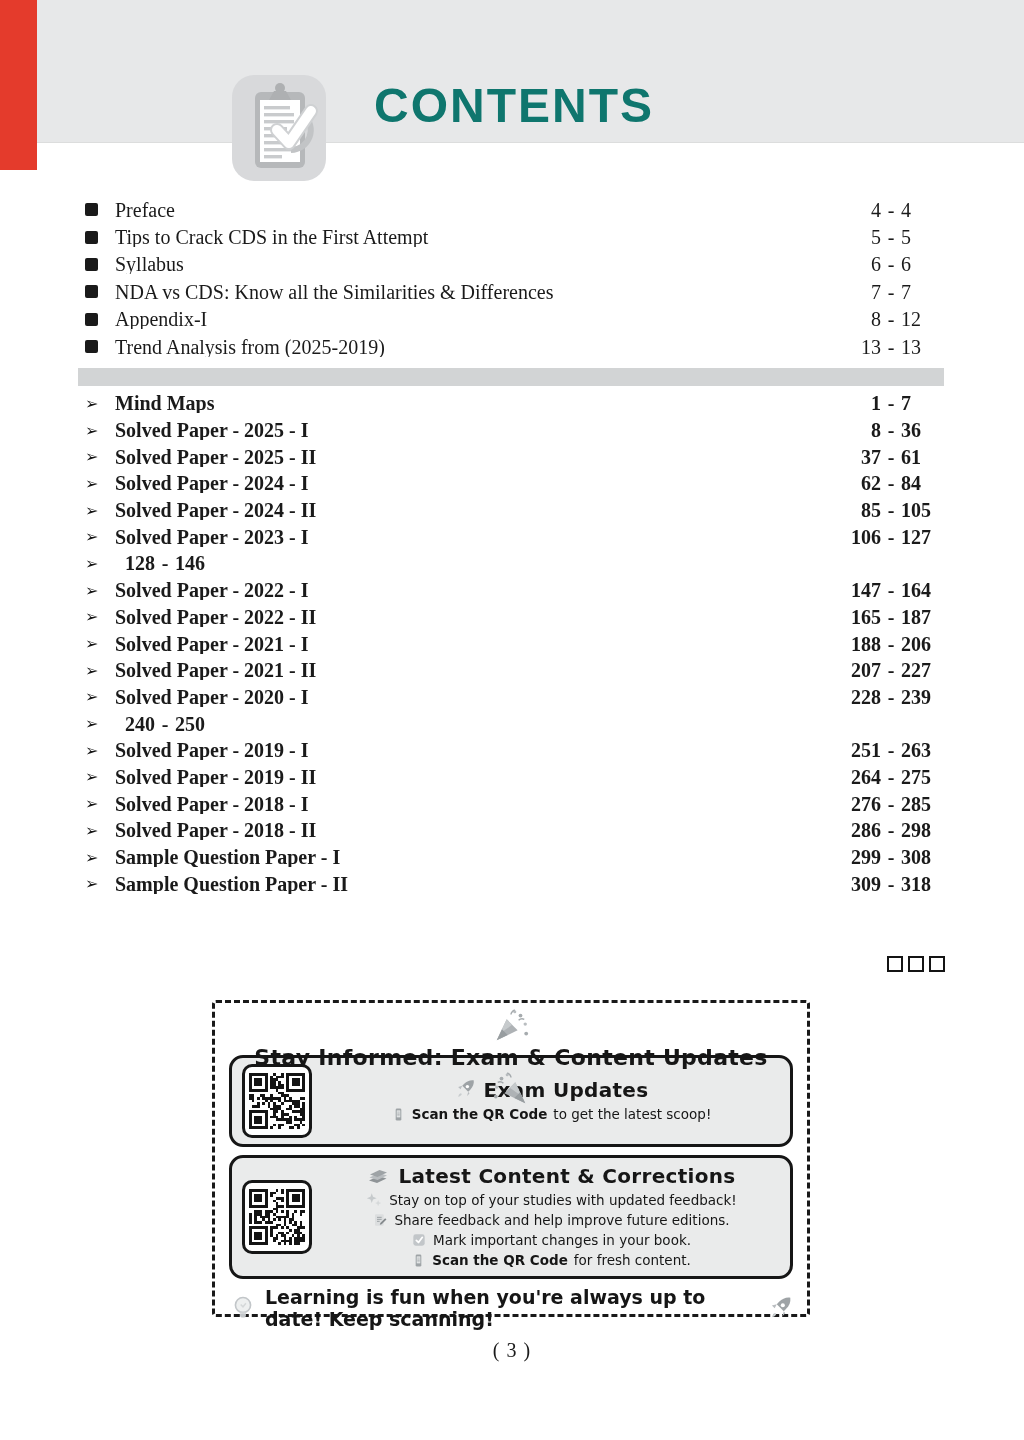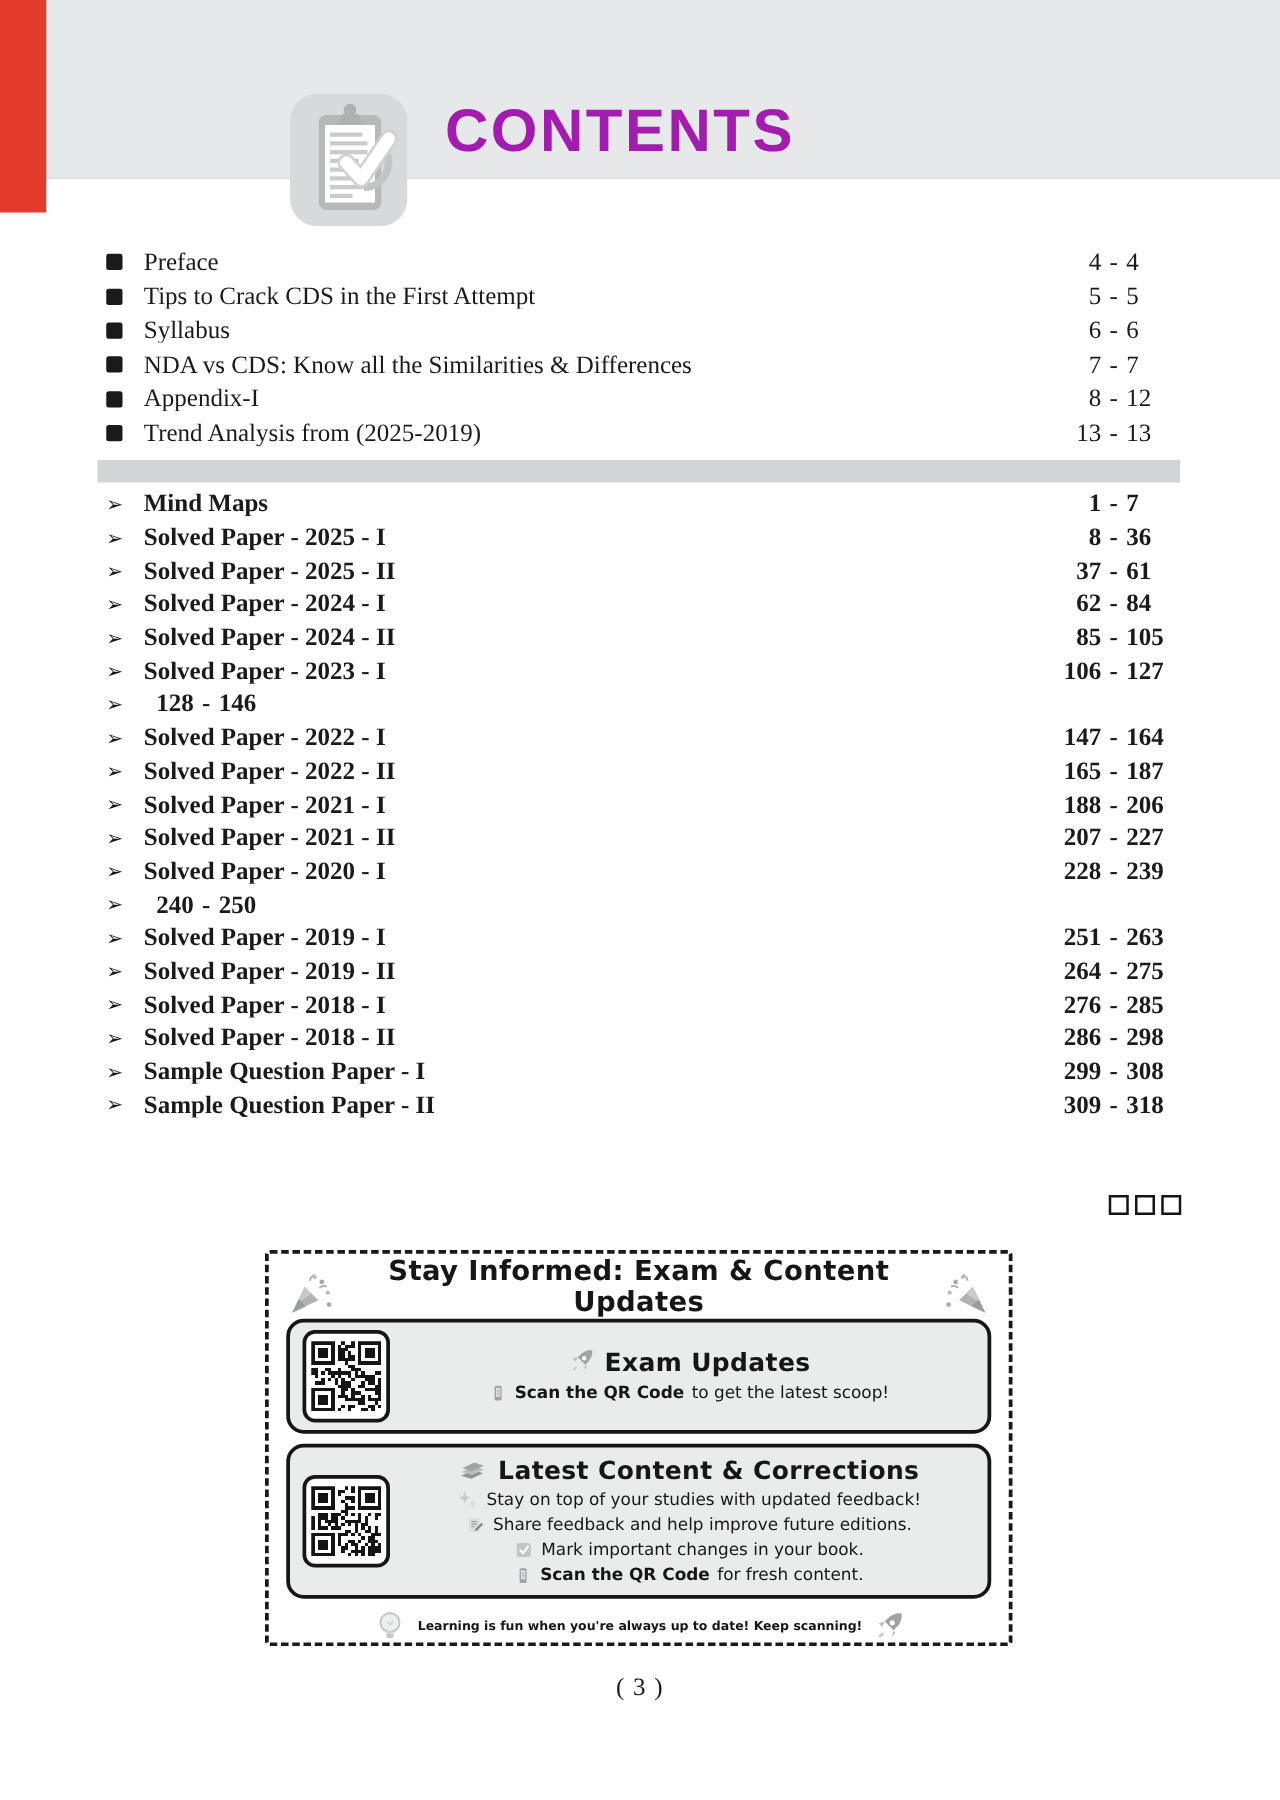--- a/index.html
+++ b/index.html
@@ -3,22 +3,22 @@
 <meta charset="utf-8">
 <style>
   html,body{margin:0;padding:0;background:#fff;}
   .page{position:relative;width:1024px;height:1440px;background:#fff;overflow:hidden;
         font-family:"Liberation Serif",serif;color:var(--text,#1a1a1a);}
   
   .header{position:absolute;left:0;top:0;width:1024px;height:142px;
           background:var(--header_bg,#e7e8e9);border-bottom:1px solid #dcdddd;}
   .ribbon{position:absolute;left:0;top:0;width:37px;height:170px;background:var(--ribbon,#e43b2c);display:none;}
   .clip-icon{position:absolute;left:232px;top:75px;width:94px;height:106px;}
-  .page-title{position:absolute;left:356px;top:82px;margin:0;
-              font:800 48px/1 "Liberation Sans",sans-serif;letter-spacing:2px;color:#a21caf;}
+  .page-title{position:absolute;left:374px;top:82px;margin:0;
+              font:800 48px/1 "Liberation Sans",sans-serif;letter-spacing:2px;color:#0f766e;}
   
   .toc{position:absolute;left:85px;width:860px;}
   .toc.front{top:196px;}
   .toc.main{top:390px;}
   .row{display:flex;align-items:center;}
   .front .row{height:27.4px;font:20px/1 "Liberation Serif",serif;justify-content:center;}
   .main  .row{height:26.7px;font:bold 20px/1 "Liberation Serif",serif;}
   .sq-bullet{width:13px;height:13px;background:#1a1a1a;border-radius:2px;margin-right:17px;flex:none;}
   .ar-bullet{width:30px;flex:none;font:16px/1 "DejaVu Sans",sans-serif;color:#141414;padding-top:1px;}
   .lbl{flex:1;white-space:nowrap;overflow:hidden;}
@@ -26,38 +26,38 @@
   .pA{width:40px;text-align:right;}
   .pD{width:20px;text-align:center;}
   .pB{width:44px;text-align:left;}
   .divider{position:absolute;left:78px;top:368px;width:866px;height:18px;background:var(--divider,#d2d4d5);}
   .endmark{position:absolute;top:956px;right:79px;display:flex;gap:5px;}
   .endmark span{width:12px;height:12px;border:2.5px solid #141414;background:#fff;display:block;}
   
   .ubox{position:absolute;left:212px;top:1000px;width:598px;height:317px;box-sizing:border-box;
         border:3px dashed #191919;border-radius:4px;background:#fff;padding:0 14px;
         font-family:"DejaVu Sans",sans-serif;color:#161616;}
-  .utitle-row{height:48px;display:flex;align-items:flex-end;padding-top:4px;}
+  .utitle-row{height:48px;display:flex;align-items:center;padding-top:4px;flex-direction:column;}
   .utitle{flex:1;text-align:center;font-weight:bold;font-size:22px;letter-spacing:.3px;}
   .confetti{width:38px;height:38px;flex:none;}
   .confetti.right svg{transform:scaleX(-1);}
   .panel{box-sizing:border-box;border:3px solid #161616;border-radius:14px;background:var(--panel_bg,#eaebeb);
          display:flex;align-items:center;padding:6px 10px;}
   .panel + .panel{margin-top:8px;}
   .qrbox{width:70px;height:74px;box-sizing:border-box;background:#fff;border:3px solid #161616;border-radius:10px;
          display:flex;align-items:center;justify-content:center;margin-right:10px;flex:none;}
   .pcontent{flex:1;min-width:0;}
   .ptitle{display:flex;align-items:flex-start;justify-content:center;gap:8px;
           font-weight:bold;font-size:20px;letter-spacing:.3px;height:26px;}
   .pline{display:flex;align-items:center;justify-content:center;gap:6px;
          font-size:13.5px;line-height:20px;white-space:nowrap;}
   .pline b{font-weight:bold;}
   .ic{display:inline-flex;align-items:center;flex:none;}
   .ufooter{display:flex;align-items:center;justify-content:center;gap:8px;margin-top:7px;
-           font-weight:bold;font-size:10px;}
+           font-weight:bold;font-size:19px;}
   .pageno{position:absolute;left:0;top:1340px;width:1024px;text-align:center;
           font:20px/1 "Liberation Serif",serif;letter-spacing:1px;color:#1a1a1a;}
 </style>
 </head>
 <body>
 
 <div class="page">
 
   <div class="header">
     <span class="clip-icon">

